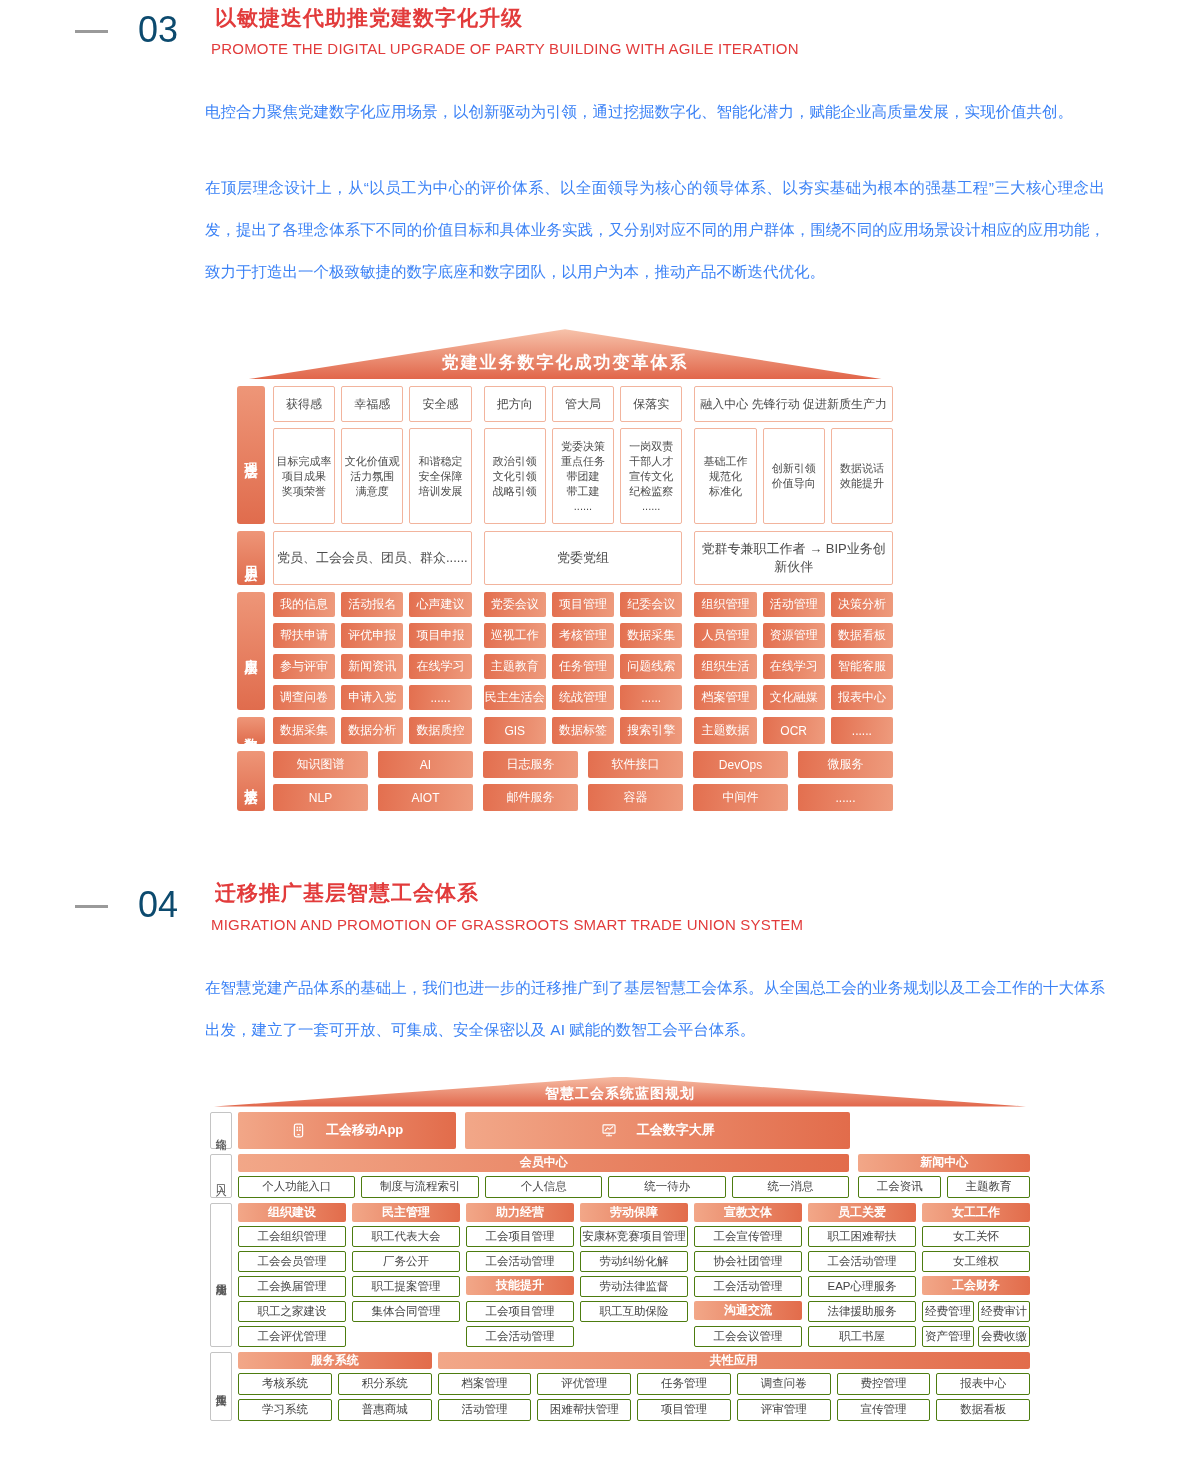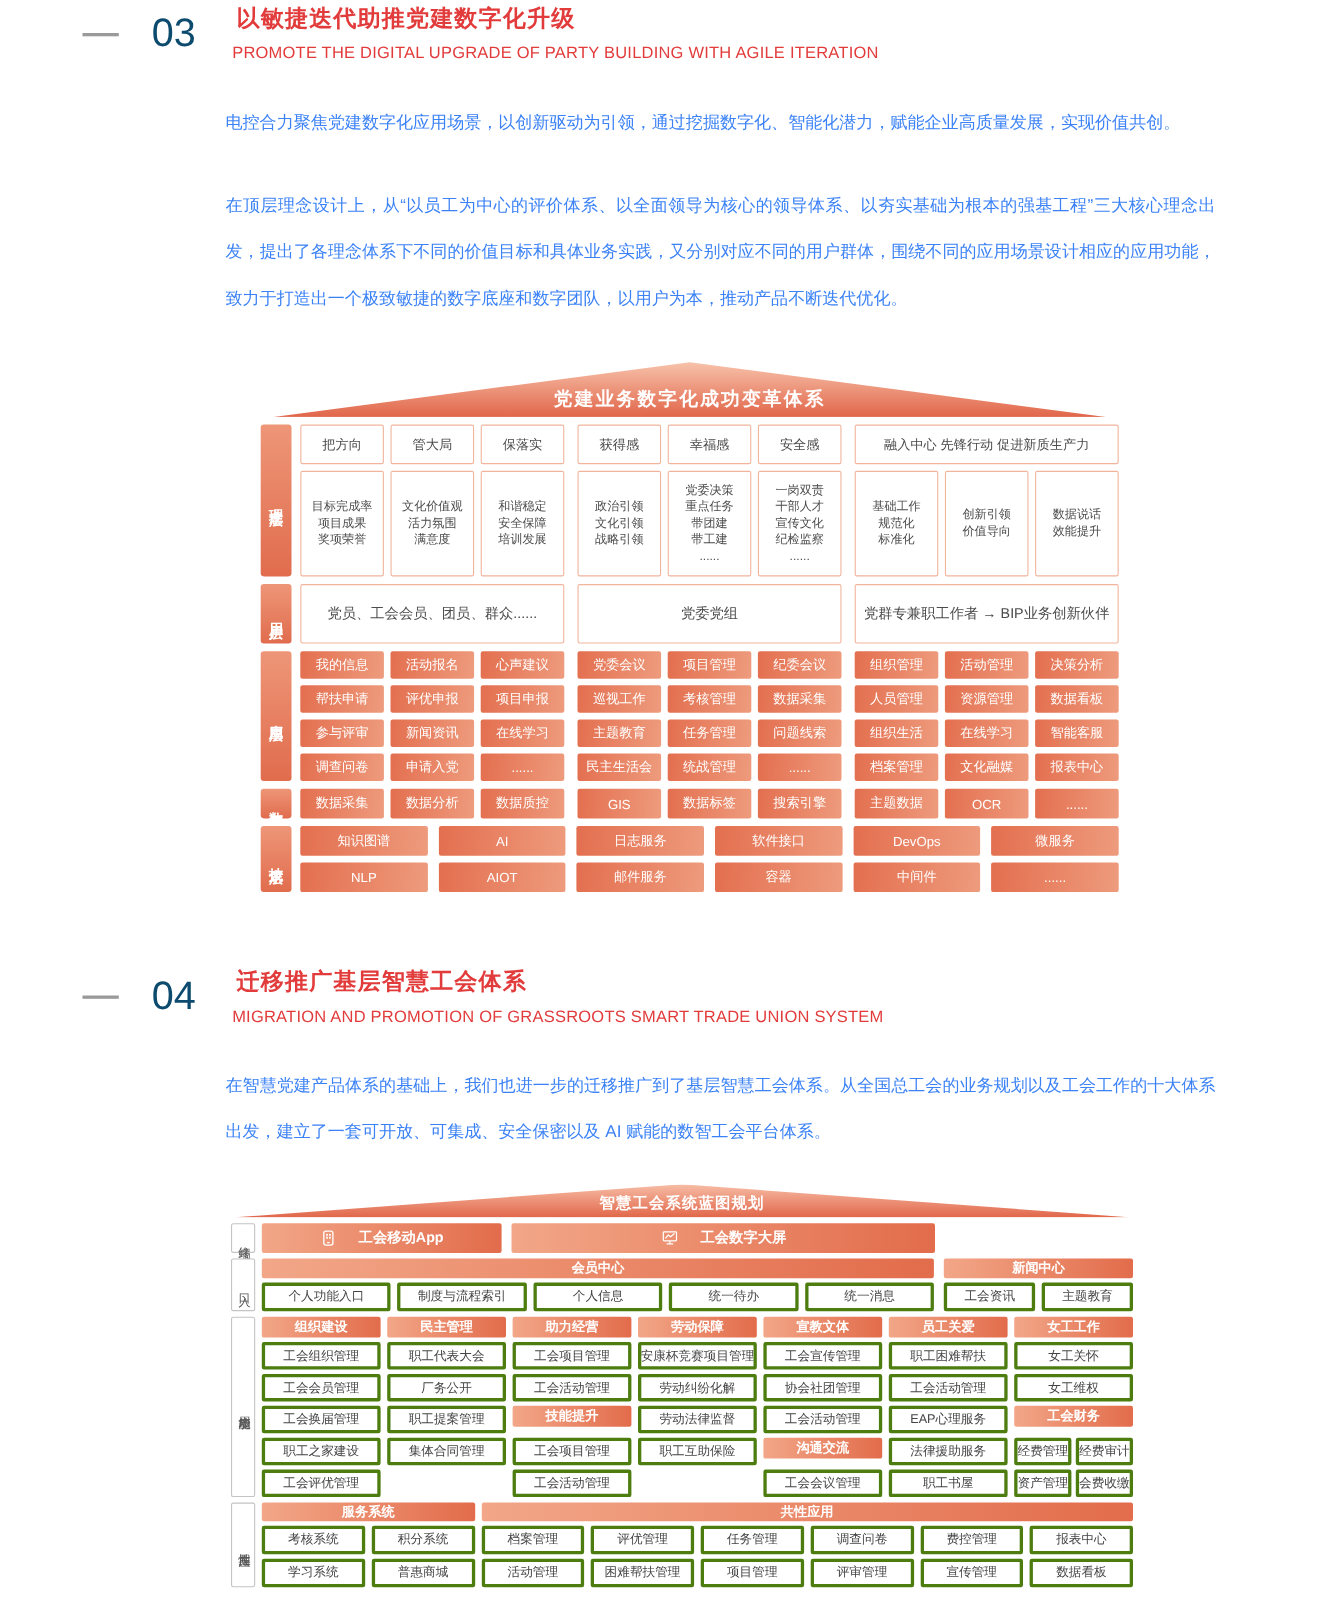--- a/index.html
+++ b/index.html
@@ -10,21 +10,21 @@
   .dash{width:33px;height:3px;background:#9a9a9a;margin-top:30px;flex:0 0 auto;}
   .num{font-size:36px;color:#0c4a6e;line-height:1;margin:12px 0 0 30px;font-weight:400;}
   .titles{margin-left:33px;}
   .title-zh{font-size:21px;color:#e23b3b;font-weight:700;margin:4px;letter-spacing:1px;line-height:1.3;}
   .title-en{font-size:15px;color:#e23b3b;font-weight:500;margin:9px 0 0;letter-spacing:.2px;}
   .para{margin:34px 0 0 205px;width:900px;font-size:15.5px;color:#3b82f6;line-height:42px;text-align:justify;}
   
   .band{display:flex;gap:8px;margin-top:7px;}
   .band-body{flex:1;min-width:0;display:flex;flex-direction:column;gap:6px;}
   
-  .d1{margin:36px 0 0 237px;width:780px;}
+  .d1{margin:36px 0 0 237px;width:656px;}
   .d1-roof{position:relative;height:50px;margin:0 10px;
            clip-path:polygon(50% 0,100% 100%,0 100%);
            background:linear-gradient(180deg,#f7c3ab 0%,#e1664a 100%);}
   .roof-title{position:absolute;left:0;right:0;bottom:5px;text-align:center;color:#fff;
               font-weight:700;font-size:17px;letter-spacing:2px;}
   .d1-label{width:28px;flex:0 0 auto;border-radius:3px;color:#fff;
             background:linear-gradient(180deg,#ee9678,#e06c4d);
             display:flex;align-items:center;justify-content:center;}
   .d1-label span{writing-mode:vertical-lr;text-orientation:upright;font-size:13px;
                  line-height:15px;max-height:36px;letter-spacing:2px;font-weight:700;}
@@ -48,27 +48,27 @@
   .d2-roof{position:relative;height:30px;margin:0 4px;
            clip-path:polygon(50% 0,100% 100%,0 100%);
            background:linear-gradient(180deg,#f6bca4 0%,#e1664a 100%);}
   .d2-roof .roof-title{font-size:14px;bottom:4px;letter-spacing:1px;}
   .d2-label{width:20px;flex:0 0 auto;background:#fff;border:1px solid #c4c4c4;border-radius:2px;
             color:#555;display:flex;align-items:center;justify-content:center;}
   .d2-label span{writing-mode:vertical-lr;text-orientation:upright;font-size:11px;line-height:12.5px;}
   .hbar{background:linear-gradient(90deg,#f2a788,#e26c4b);border-radius:2px;color:#fff;
         font-weight:700;display:flex;align-items:center;justify-content:center;white-space:nowrap;overflow:hidden;}
   .t-row{display:grid;grid-template-columns:27.5fr 48.5fr 21.5fr;gap:9px;}
-  .t-bar{height:27px;font-size:13px;gap:20px;}
+  .t-bar{height:37px;font-size:13px;gap:20px;}
   .icon{display:inline-flex;align-items:center;}
   .e-split{display:grid;grid-template-columns:77.3fr 21.7fr;gap:9px;}
   .ehead{height:18px;font-size:12px;}
   .g2i{display:grid;grid-template-columns:repeat(2,1fr);gap:6px;}
   .g5i{display:grid;grid-template-columns:repeat(5,1fr);gap:6px;}
-  .whitebox{background:#fff;border:3px solid #4d7c0f;border-radius:2px;color:#454545;font-size:11.5px;
+  .whitebox{background:#fff;border:1px solid #4d7c0f;border-radius:2px;color:#454545;font-size:11.5px;
             display:flex;align-items:center;justify-content:center;height:20px;
             white-space:nowrap;overflow:hidden;}
   .g7{display:grid;grid-template-columns:repeat(7,1fr);gap:6px;}
   .g8{display:grid;grid-template-columns:repeat(8,1fr);gap:6px;}
   .cell19{height:19px;}
   .headcell{height:19px;font-size:12px;}
   .h17{height:17px;font-size:12px;}
   .splitcell{display:grid;grid-template-columns:1fr 1fr;gap:4px;}
   .spacer{border:none;background:transparent;}
   .span2{grid-column:span 2;}
@@ -95,28 +95,28 @@
         <div class="d1-roof">
           <div class="roof-title">党建业务数字化成功变革体系</div>
         </div>
         <div class="band">
           <div class="d1-label">
             <span>理念层</span>
           </div>
           <div class="band-body">
             <div class="g3">
               <div class="g3i">
+                <div class="lightbox h34">获得感</div>
+                <div class="lightbox h34">幸福感</div>
+                <div class="lightbox h34">安全感</div>
+              </div>
+              <div class="g3i">
                 <div class="lightbox h34">把方向</div>
                 <div class="lightbox h34">管大局</div>
                 <div class="lightbox h34">保落实</div>
-              </div>
-              <div class="g3i">
-                <div class="lightbox h34">获得感</div>
-                <div class="lightbox h34">幸福感</div>
-                <div class="lightbox h34">安全感</div>
               </div>
               <div class="lightbox h34">融入中心 先锋行动 促进新质生产力</div>
             </div>
             <div class="g3">
               <div class="g3i">
                 <div class="lightbox vcell">
                   <div class="ln">目标完成率</div>
                   <div class="ln">项目成果</div>
                   <div class="ln">奖项荣誉</div>
                 </div>

